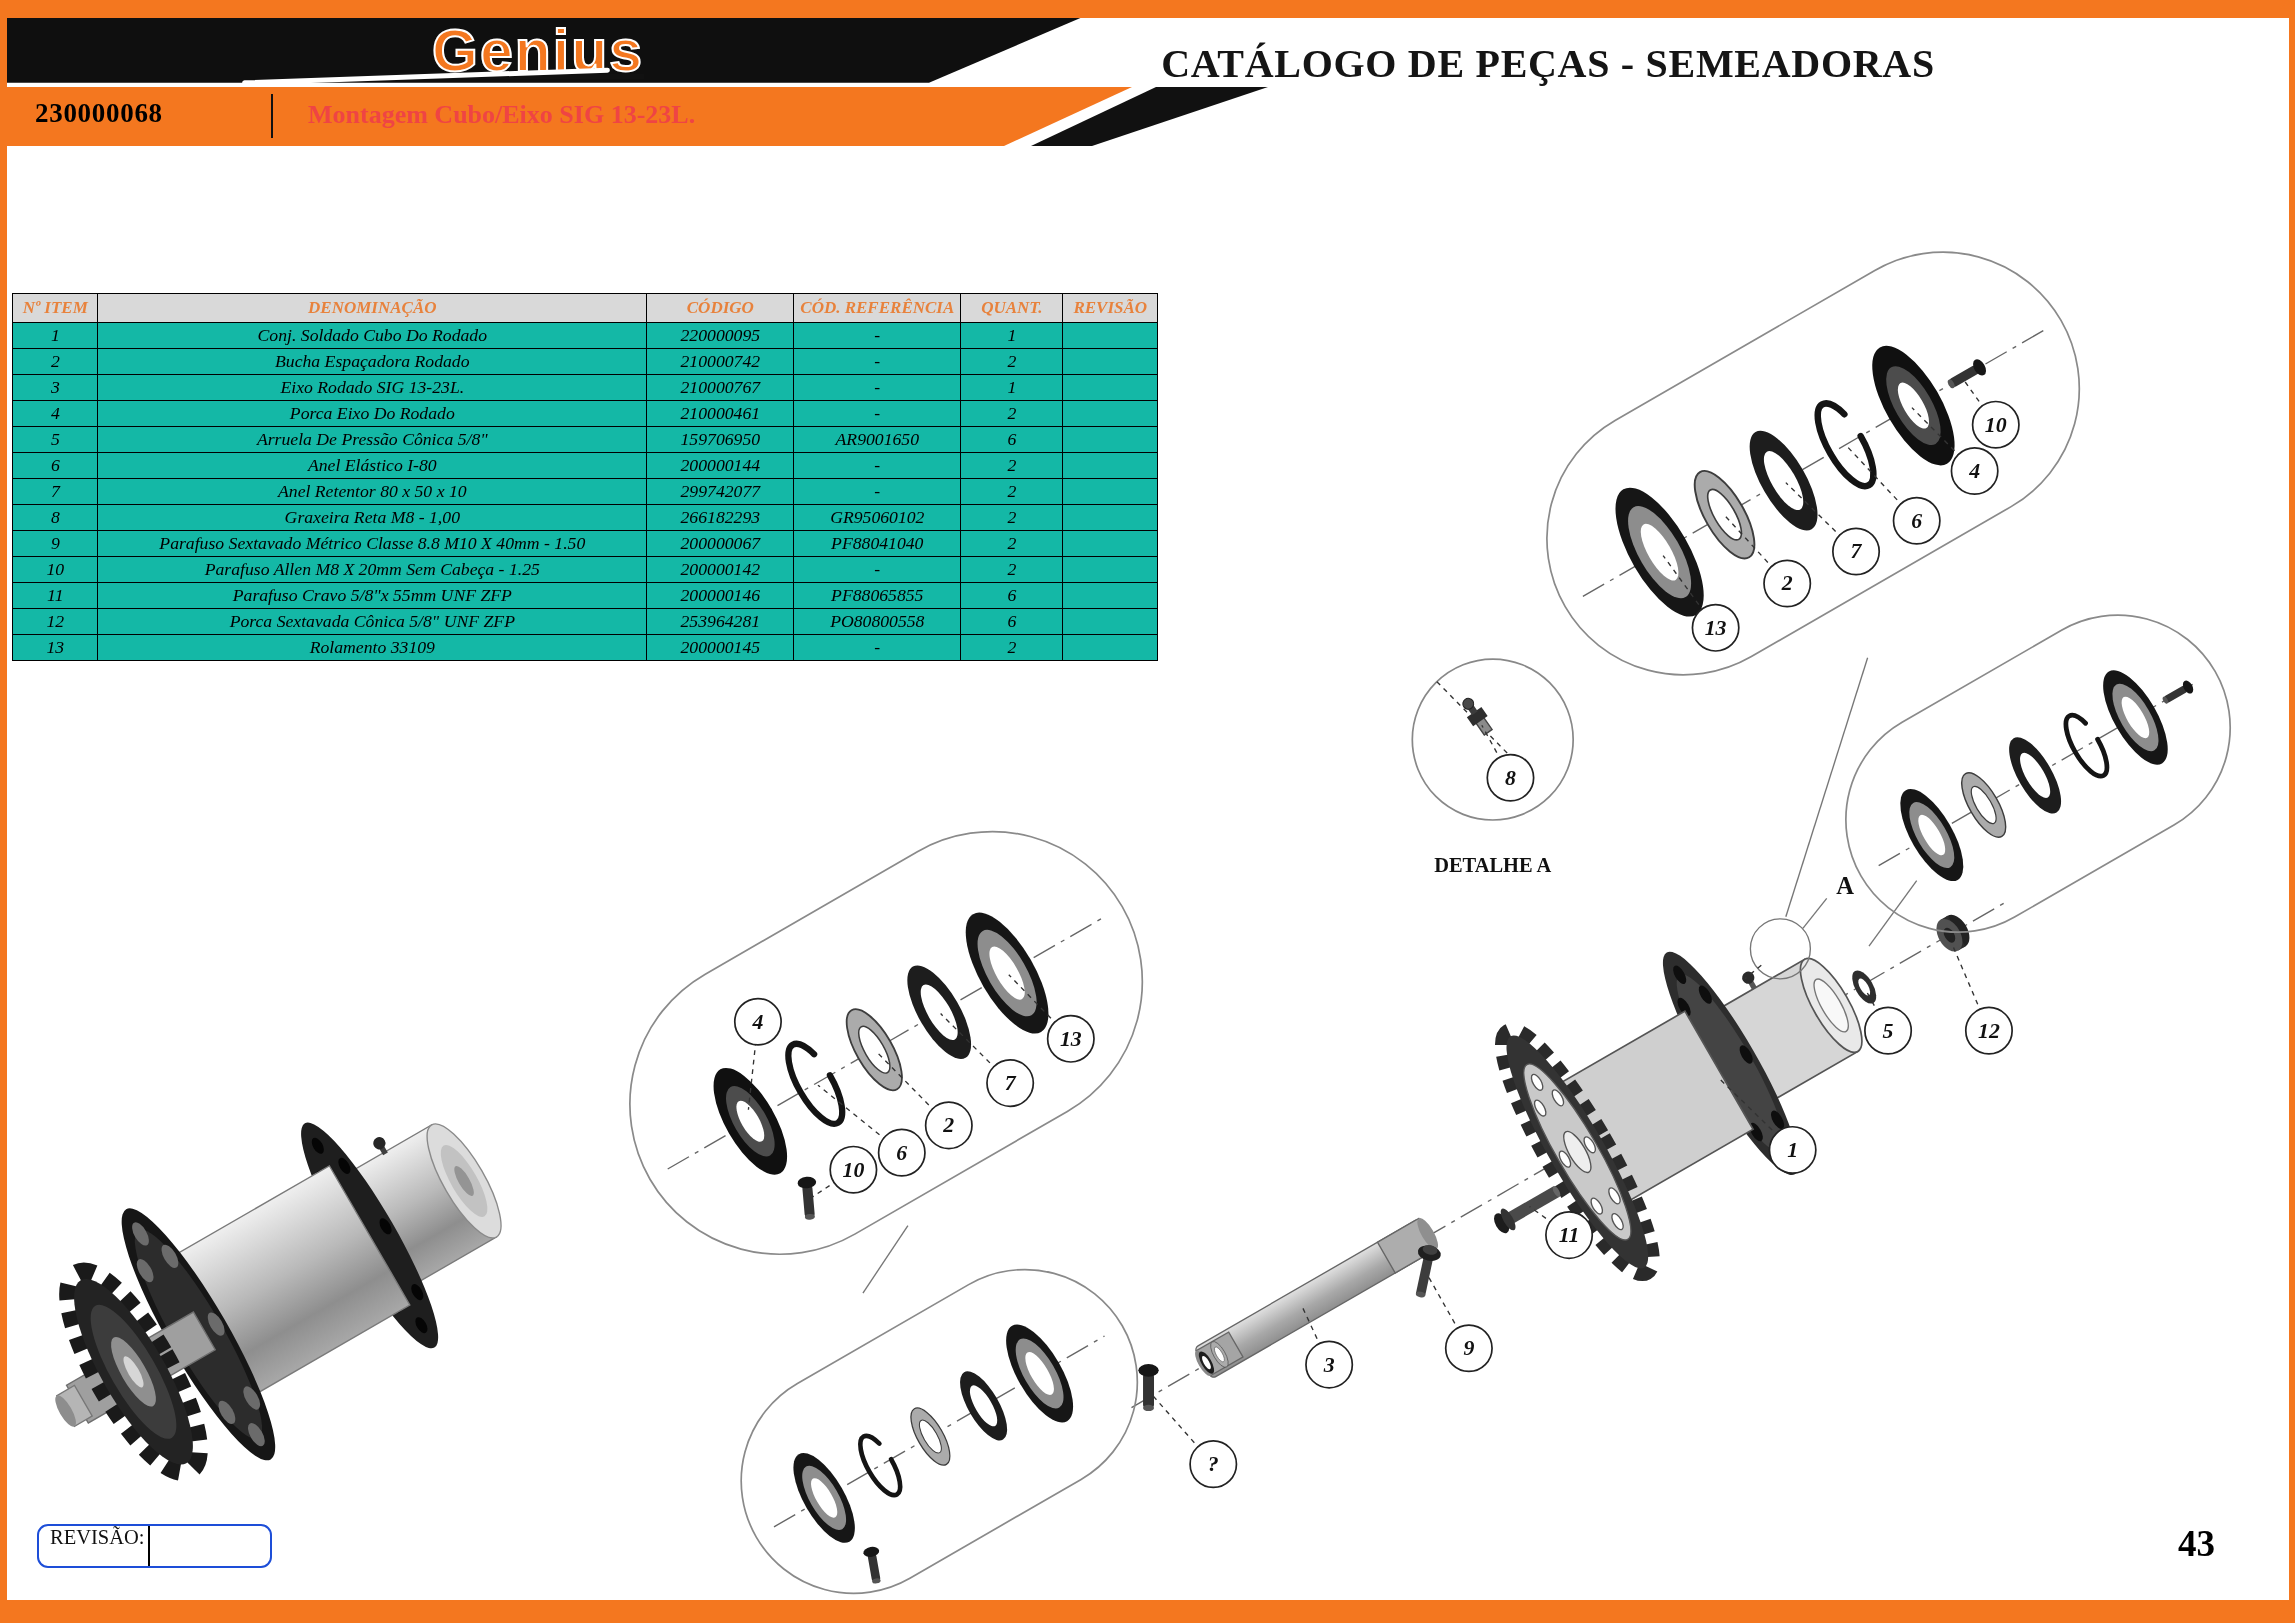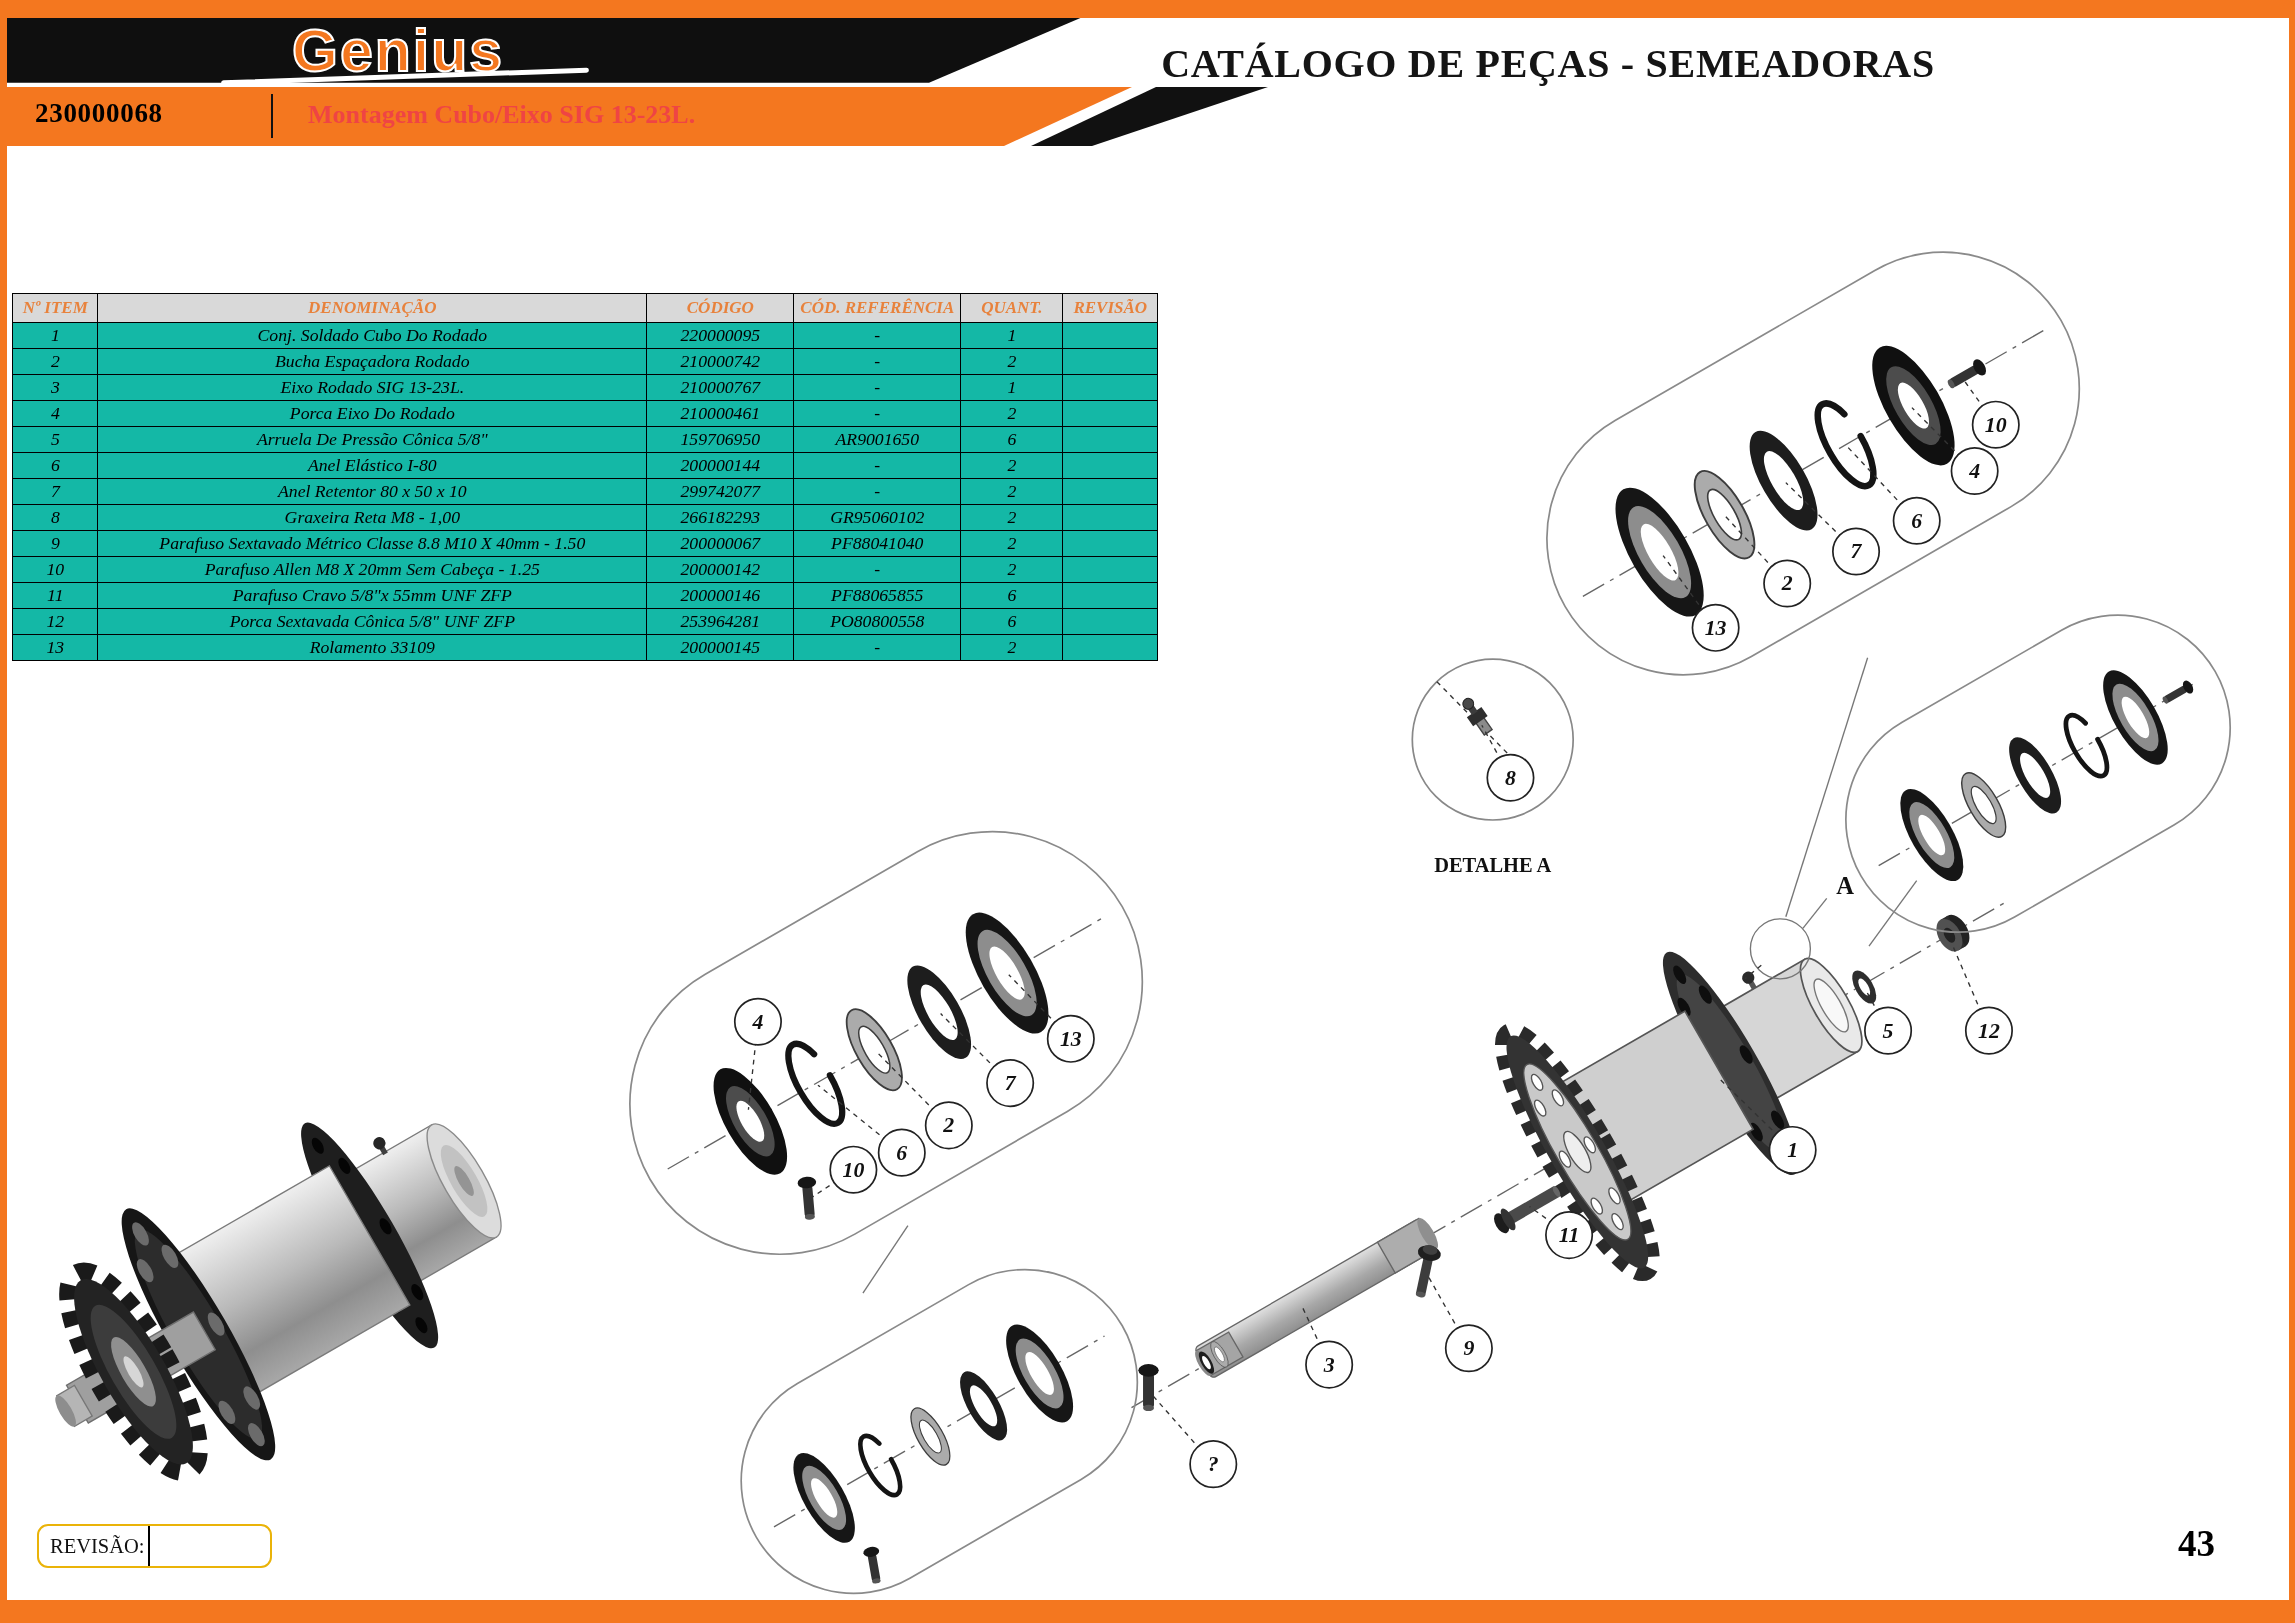--- a/index.html
+++ b/index.html
@@ -18,22 +18,22 @@
   .bar-top{left:0;top:0;width:2295px;height:17.7px;}
   .bar-bottom{left:0;top:1600px;width:2295px;height:23px;}
   .bar-left{left:0;top:0;width:6.8px;height:1623px;}
   .bar-right{left:2289px;top:0;width:6.8px;height:1623px;}
   
   .header-band{
     position:absolute;left:0;top:17.7px;width:1081px;height:65px;background:#0f0f0f;z-index:2;
     clip-path:polygon(0 0,1081px 0,929px 65px,0 65px);
   }
   .logo{
-    position:absolute;left:173px;top:20.5px;width:450px;height:61px;z-index:4;
-    display:flex;align-items:center;justify-content:center;text-decoration:underline;
+    position:absolute;left:194px;top:20.5px;width:450px;height:61px;z-index:4;
+    display:flex;align-items:center;justify-content:flex-end;text-decoration:underline;
   }
   .logo-text{
     font-family:"Liberation Sans",sans-serif;font-weight:bold;font-size:59px;letter-spacing:2px;
     color:var(--accent);-webkit-text-stroke:2px #ffffff;line-height:1;
   }
   .logo-underline{
     position:absolute;left:48px;right:34px;bottom:2.7px;height:4.8px;background:#fff;border-radius:4.1px;
     transform:rotate(-2deg);
   }
   .page-title{
@@ -59,21 +59,21 @@
   table.parts th,table.parts td{border:1.4px solid #000;text-align:center;overflow:hidden;white-space:nowrap;}
   table.parts th{
     height:29px;background:var(--th-bg);color:var(--th-fg);
     font-style:italic;font-weight:600;font-size:17px;font-family:"Liberation Serif",serif;
   }
   table.parts td{height:26px;font-style:italic;font-size:17.7px;padding:0 5.5px;color:#000;}
   .col0{width:85px}.col1{width:549px}.col2{width:147px}.col3{width:167px}.col4{width:102px}.col5{width:95px}
   
   .revision-box{
     position:absolute;left:37px;top:1524px;width:235px;height:44px;z-index:2;
-    border:2px solid #eab308;border-radius:11px;background:#fff;display:flex;align-items:center;
+    border:2px solid #1d4ed8;border-radius:11px;background:#fff;display:flex;align-items:flex-start;
   }
   .revision-label{font-size:20.5px;padding-left:11px;width:109px;}
   .revision-field{flex:1;height:100%;border-left:2px solid #000;}
   .page-number{position:absolute;left:2178px;top:1522px;z-index:2;font-size:37px;font-weight:bold;color:#000;}
   
   svg.drawing{position:absolute;left:0;top:0;z-index:1;}
   .capsule{fill:none;stroke:#8a8a8a;stroke-width:2.5;}
   .cl{stroke:#666;stroke-width:2;stroke-dasharray:36 10 6 10;fill:none;}
   .leader{stroke:#333;stroke-width:2;stroke-dasharray:7 7;fill:none;}
   .thin{stroke:#777;stroke-width:2;fill:none;}

